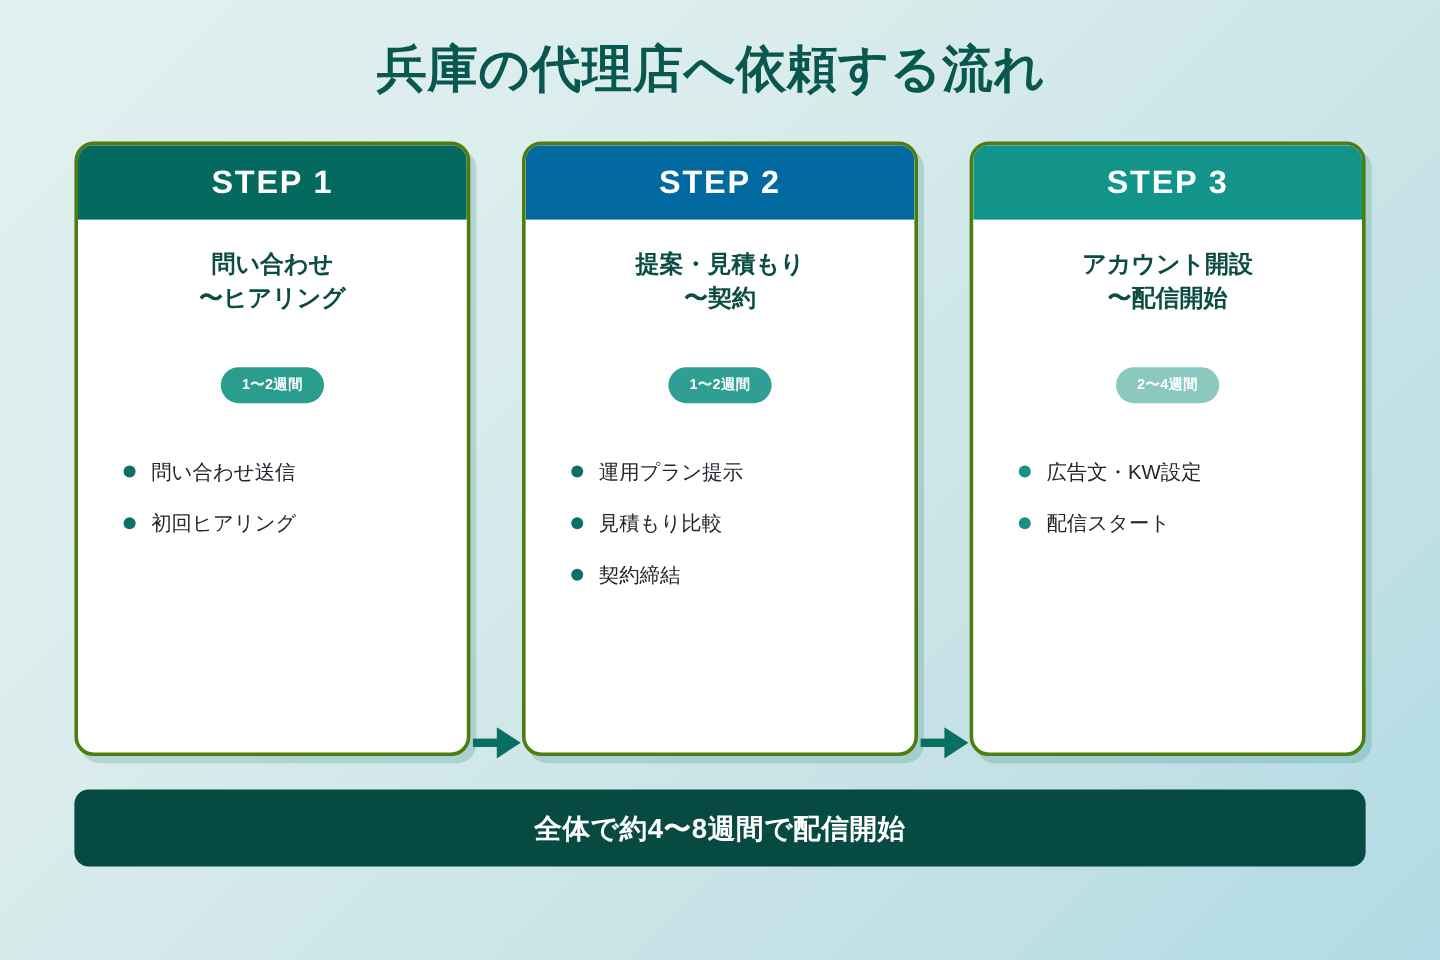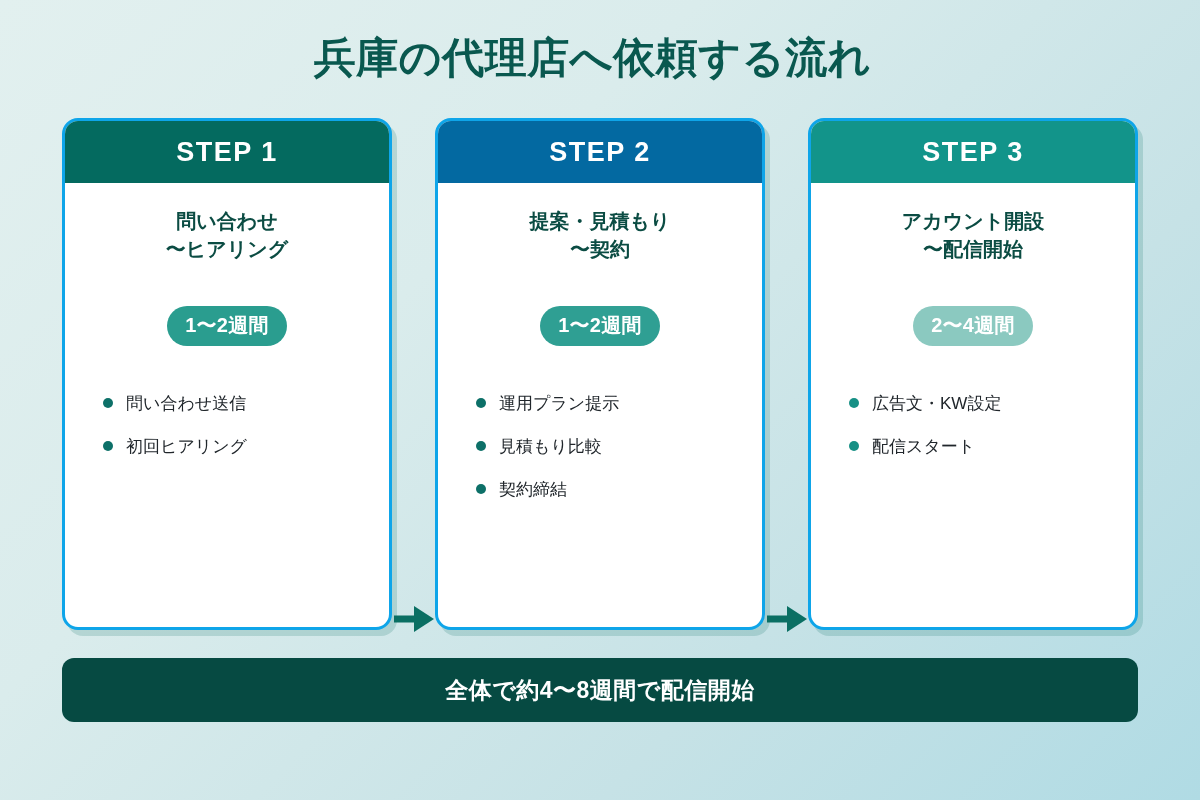--- a/index.html
+++ b/index.html
@@ -39,21 +39,21 @@
     height: 512px;
     display: flex;
     justify-content: space-between;
     align-items: flex-start;
   }
 
   .step-card {
     width: 330px;
     height: 512px;
     background: #ffffff;
-    border: 3px solid #0ea5e9;
+    border: 3px solid #4d7c0f;
     border-radius: 16px;
     overflow: hidden;
     display: flex;
     flex-direction: column;
     box-shadow: 5px 6px 0 rgba(10, 111, 99, 0.18);
     justify-content: flex-end;
   }
 
   .card-header {
     height: 62px;
@@ -85,21 +85,21 @@
     text-align: center;
     line-height: 1.42;
     white-space: pre-line;
   }
 
   .duration-badge {
     margin-top: 20px;
     padding: 6px 18px 7px 18px;
     border-radius: 999px;
     color: #ffffff;
-    font-size: 20px;
+    font-size: 12px;
     font-weight: bold;
     letter-spacing: 0.3px;
     white-space: nowrap;
   }
   .card-1 .duration-badge { background: #2a9d8f; }
   .card-2 .duration-badge { background: #2f9f93; }
   .card-3 .duration-badge { background: #8bc9c0; }
 
   .bullet-list {
     margin-top: 24px;

